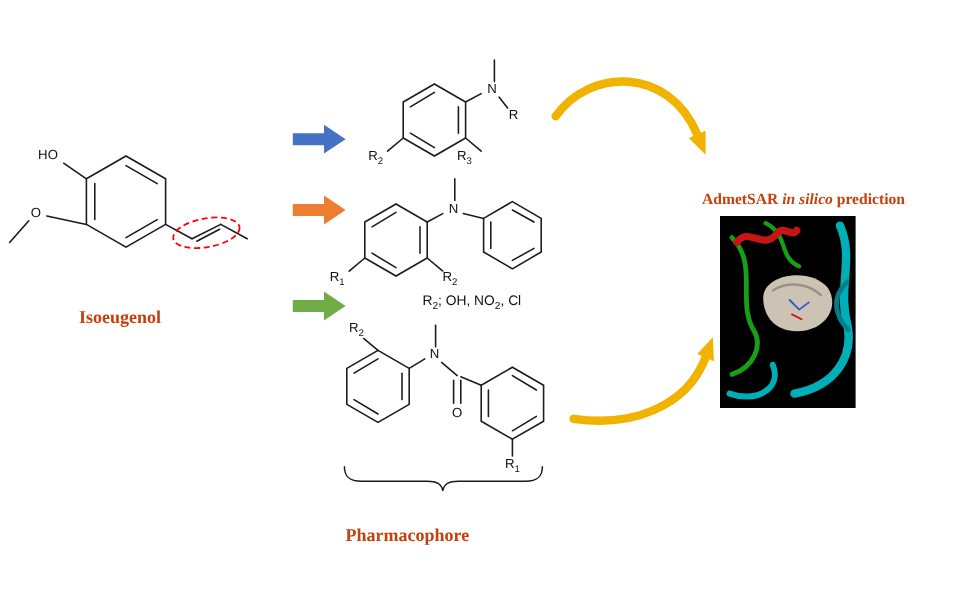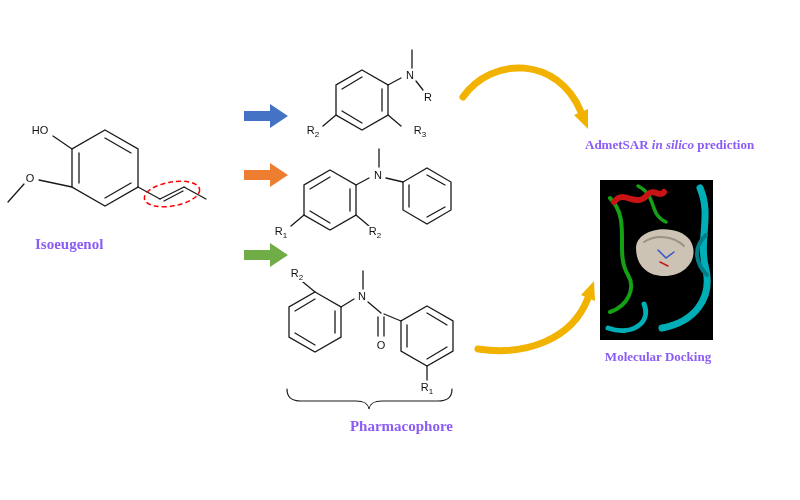--- a/index.html
+++ b/index.html
@@ -8,24 +8,24 @@
   .canvas { position:absolute; inset:0; }
   svg.art { position:absolute; left:0; top:0; }
   .atom {
     position:absolute; transform:translate(-50%,-50%);
     font-size:11px; color:#111; background:#fff; line-height:1; padding:0 1px;
     font-family:"Liberation Sans",sans-serif; white-space:nowrap;
   }
   .atom sub { font-size:8px; }
   .caption {
     position:absolute; font-family:"Liberation Serif",serif; font-weight:bold;
-    color:#8b5cf6; white-space:nowrap;
+    color:#c2410c; white-space:nowrap;margin-top:21px;
   }
-  .cap-isoeugenol { left:35px; top:236px; width:130px; text-align:left; font-size:15px; }
-  .cap-pharmacophore { left:288px; top:418px; width:165px; text-align:right; font-size:15px; }
+  .cap-isoeugenol { left:35px; top:236px; width:130px; text-align:center; font-size:15px; }
+  .cap-pharmacophore { left:288px; top:418px; width:165px; text-align:left; font-size:15px; }
   .cap-admetsar { left:585px; top:137px; width:215px; font-size:13px; }
   .cap-admetsar .it { font-style:italic; }
   .cap-docking { left:597px; top:349px; width:122px; text-align:center; font-size:13px; }
   .rdefs {
     position:absolute; left:352px; top:243px; font-size:11.5px; color:#111;
     line-height:16px; font-family:"Liberation Sans",sans-serif;
   }
   .rdefs sub { font-size:8.5px; }
   .docking { position:absolute; left:600px; top:180px; width:113px; height:160px; background:#000; }
   .docking svg { display:block; }
@@ -115,42 +115,42 @@
     <path d="M478,349 C525,356 572,340 588,298" fill="none" stroke-width="7" stroke-linecap="round" stroke="#F2B200"></path>
     <polygon points="595,301 581,295 594,281" fill="#F2B200"></polygon>
   </svg>
 
   <span class="atom" style="left:40px;top:130px">HO</span>
   <span class="atom" style="left:30px;top:178px">O</span>
 
   <span class="atom" style="left:410px;top:75px">N</span>
   <span class="atom" style="left:428px;top:97px">R</span>
   <span class="atom" style="left:313px;top:132px">R<sub>2</sub></span>
-  <span class="atom" style="left:420px;top:132px">R<sub>3</sub></span>
+  <span class="atom" style="left:387px;top:132px">R<sub>3</sub></span>
 
   <span class="atom" style="left:378px;top:175px">N</span>
   <span class="atom" style="left:281px;top:233px">R<sub>1</sub></span>
   <span class="atom" style="left:375px;top:233px">R<sub>2</sub></span>
 
   <span class="atom" style="left:297px;top:275px">R<sub>2</sub></span>
   <span class="atom" style="left:362px;top:296px">N</span>
   <span class="atom" style="left:381px;top:345px">O</span>
   <span class="atom" style="left:427px;top:389px">R<sub>1</sub></span>
 
   <div class="rdefs">
+    <div>R<sub>2</sub>; OH, NO<sub>2</sub>, Cl</div>
   </div>
 
   <div class="caption cap-isoeugenol">Isoeugenol</div>
   <div class="caption cap-pharmacophore">Pharmacophore</div>
   <div class="caption cap-admetsar">
     <span>AdmetSAR</span>
     <span class="it">in silico</span>
     <span>prediction</span>
   </div>
-  <div class="caption cap-docking">Molecular Docking</div>
 
   <div class="docking">
     <svg width="113" height="160" viewBox="0 0 113 160">
       <g fill="none" stroke-linecap="round">
         <path d="M100,8 C112,35 98,60 106,90 C112,118 95,142 62,148" stroke="#00AEB8" stroke-width="7"></path>
         <path d="M8,148 C30,156 52,144 44,124" stroke="#00AEB8" stroke-width="5"></path>
         <path d="M106,55 C92,68 96,84 107,95" stroke="#007F8A" stroke-width="4"></path>
         <path d="M10,18 C32,40 14,72 28,95 C36,108 28,126 10,132" stroke="#15A015" stroke-width="4"></path>
         <path d="M38,6 C58,16 48,34 66,42" stroke="#15A015" stroke-width="3.5"></path>
         <path d="M14,22 C24,8 36,30 48,14 C54,8 60,18 64,12" stroke="#C81414" stroke-width="6"></path>

